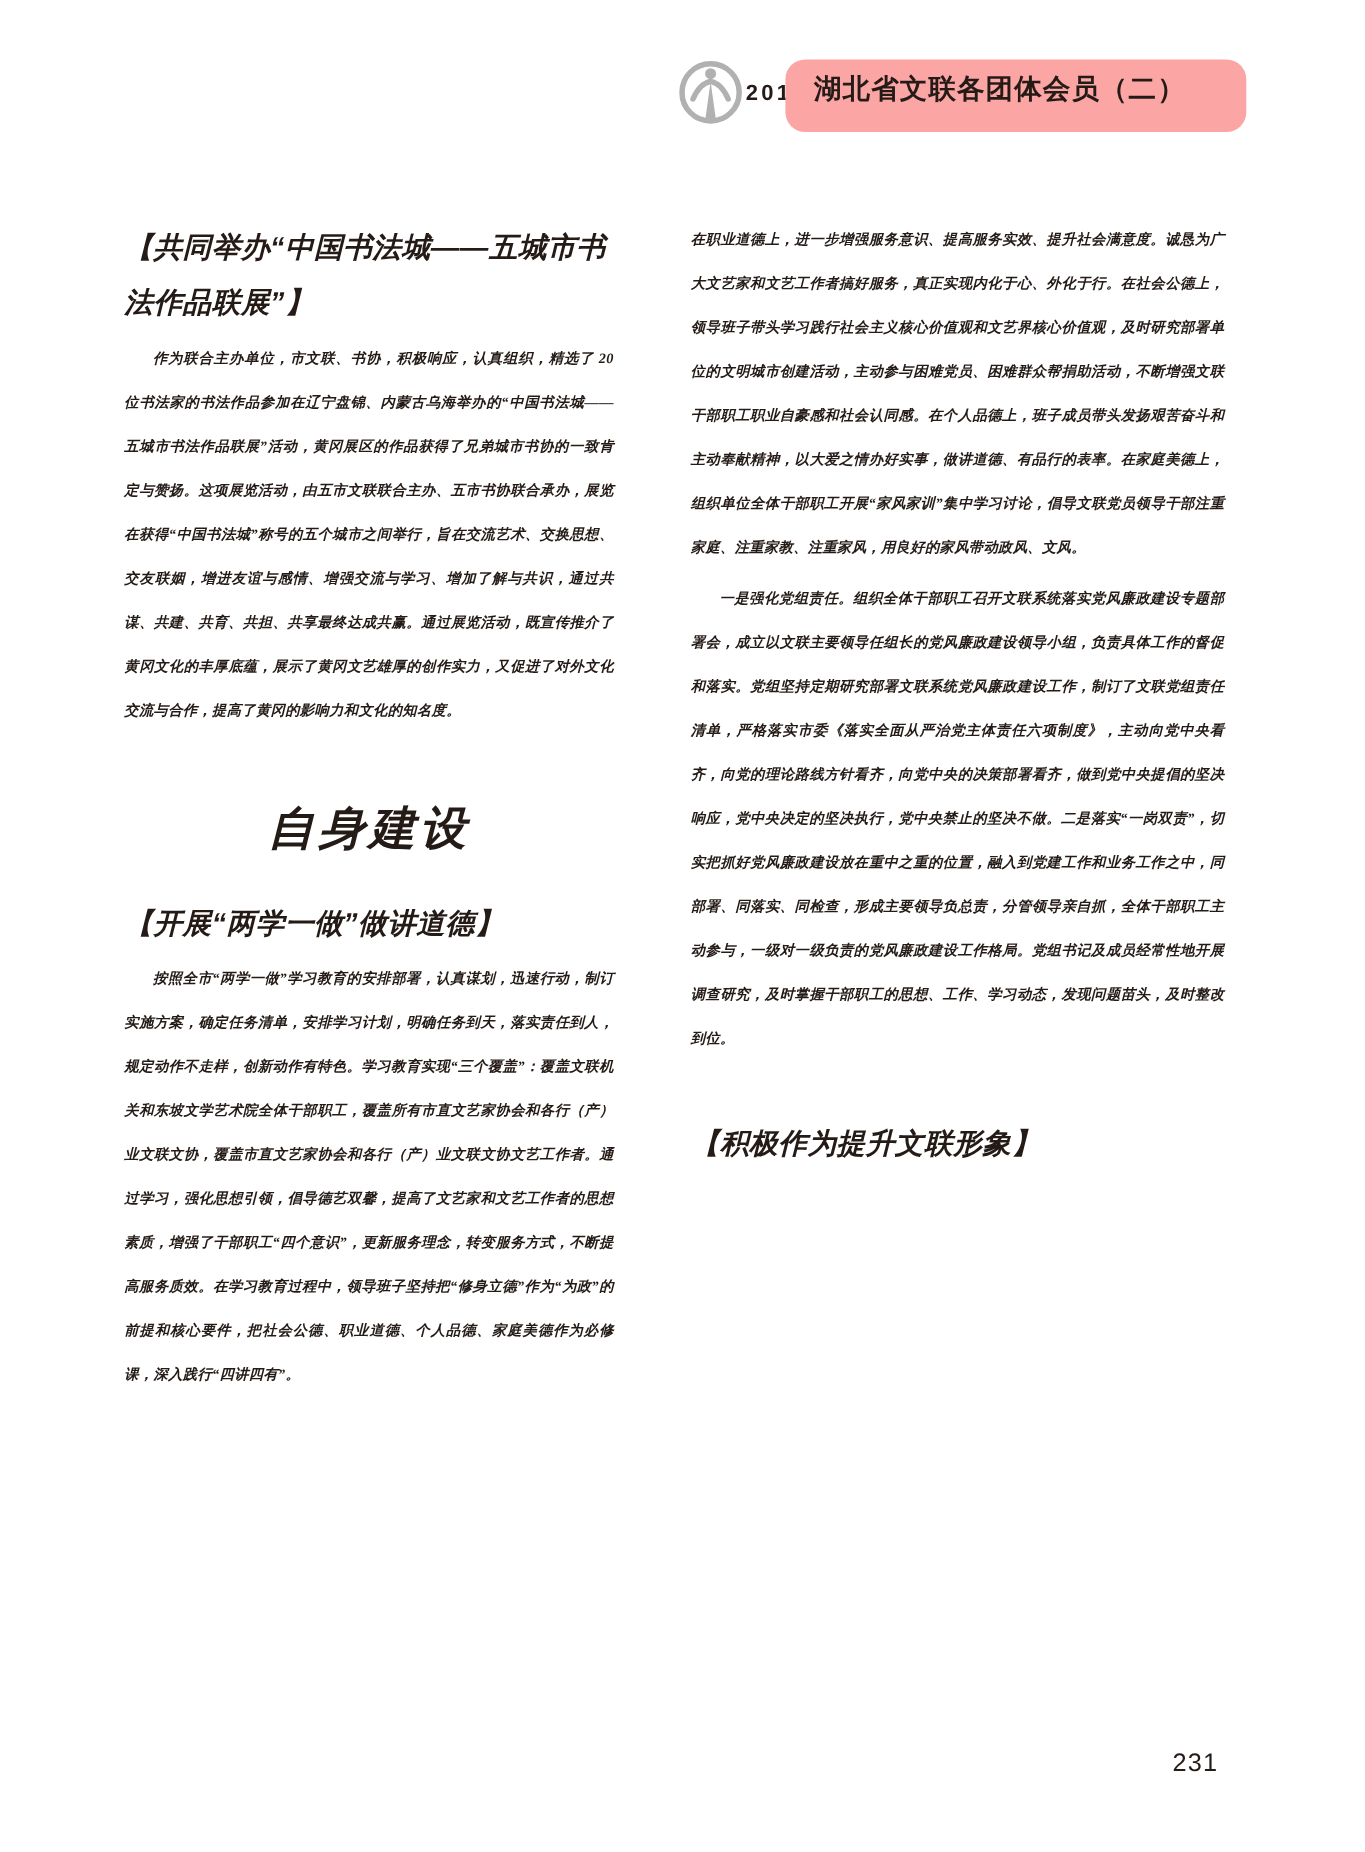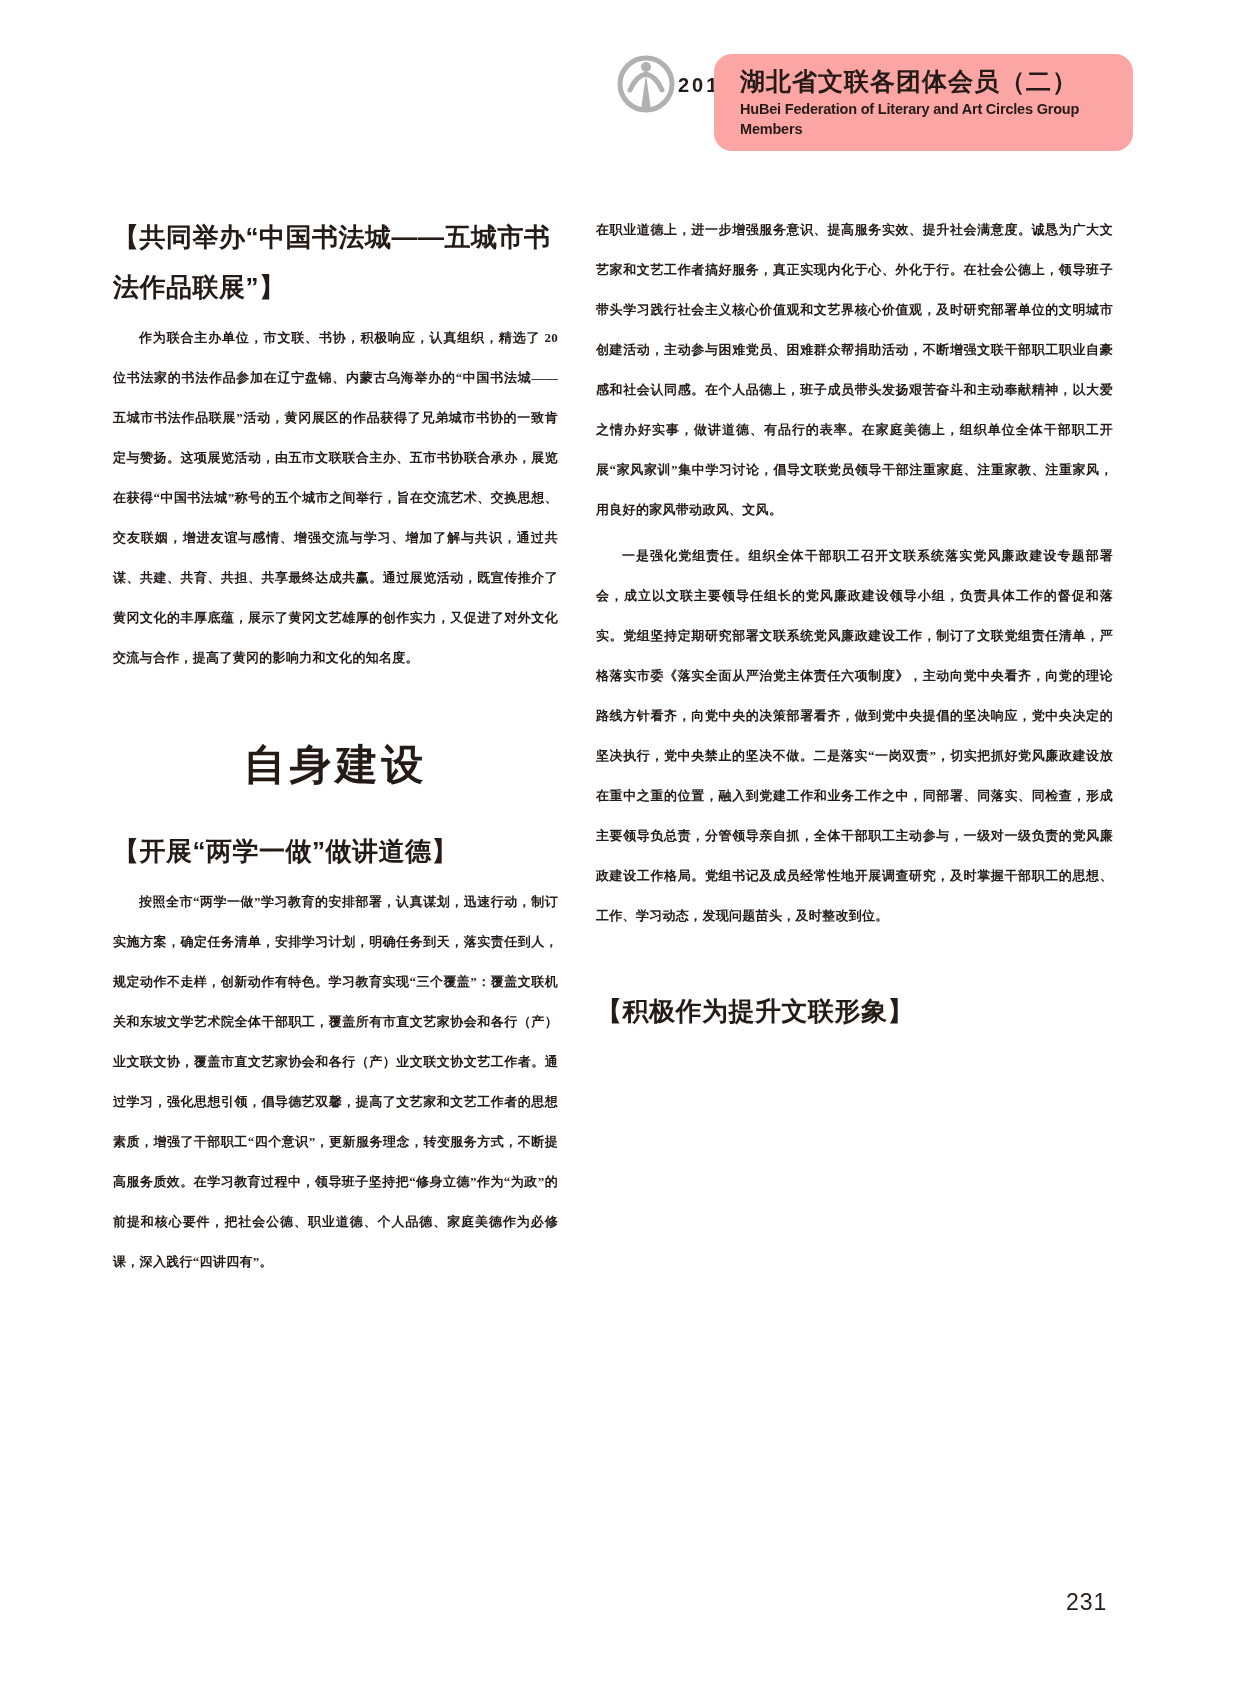--- a/index.html
+++ b/index.html
@@ -37,22 +37,22 @@
     font-weight:bold;font-size:25px;letter-spacing:1px;
     line-height:30px;color:#241b17;
   }
   .title-en{
     font-family:"Liberation Sans", sans-serif;
     font-weight:bold;font-size:14.5px;letter-spacing:-0.2px;
     line-height:20px;margin-top:3px;color:#241b17;
   }
   
   .columns{
-    position:absolute;top:200px;left:113px;right:128px;
-    display:flex;gap:38px;
+    position:absolute;top:188px;left:113px;right:128px;
+    display:flex;gap:70px;font-style:italic;
   }
   .col-left{width:445px;flex:0 0 445px;}
   .col-right{flex:1;}
   .section-heading{
     font-family:"Liberation Sans", sans-serif;
     font-weight:bold;font-size:26px;line-height:50px;
     letter-spacing:0.5px;
   }
   .body-para{
     font-size:13px;line-height:40px;
@@ -92,21 +92,20 @@
           <circle cx="34" cy="30" r="26" fill="none" stroke="#b1b1b2" stroke-width="5"></circle>
           <circle cx="34" cy="13" r="5" fill="#b1b1b2"></circle>
           <path d="M18 36 q6 -14 16 -16 q10 2 16 16" fill="none" stroke="#b1b1b2" stroke-width="5" stroke-linecap="round"></path>
           <path d="M34 20 l-5 36 h10 z" fill="#b1b1b2"></path>
         </svg>
       </span>
       <div class="year">2018</div>
     </div>
     <div class="title-box">
       <div class="title-cn">湖北省文联各团体会员（二）</div>
-      <div class="title-en">HuBei Federation of Literary and Art Circles Group Members</div>
     </div>
   </div>
 
   <div class="columns">
 
     <div class="col-left">
       <div class="section-heading mt-heading1">【共同举办“中国书法城——五城市书法作品联展”】</div>
       <div class="body-para indent mt-body">作为联合主办单位，市文联、书协，积极响应，认真组织，精选了 20 位书法家的书法作品参加在辽宁盘锦、内蒙古乌海举办的“中国书法城——五城市书法作品联展”活动，黄冈展区的作品获得了兄弟城市书协的一致肯定与赞扬。这项展览活动，由五市文联联合主办、五市书协联合承办，展览在获得“中国书法城”称号的五个城市之间举行，旨在交流艺术、交换思想、交友联姻，增进友谊与感情、增强交流与学习、增加了解与共识，通过共谋、共建、共育、共担、共享最终达成共赢。通过展览活动，既宣传推介了黄冈文化的丰厚底蕴，展示了黄冈文艺雄厚的创作实力，又促进了对外文化交流与合作，提高了黄冈的影响力和文化的知名度。</div>
 
       <div class="chapter-title">自身建设</div>

